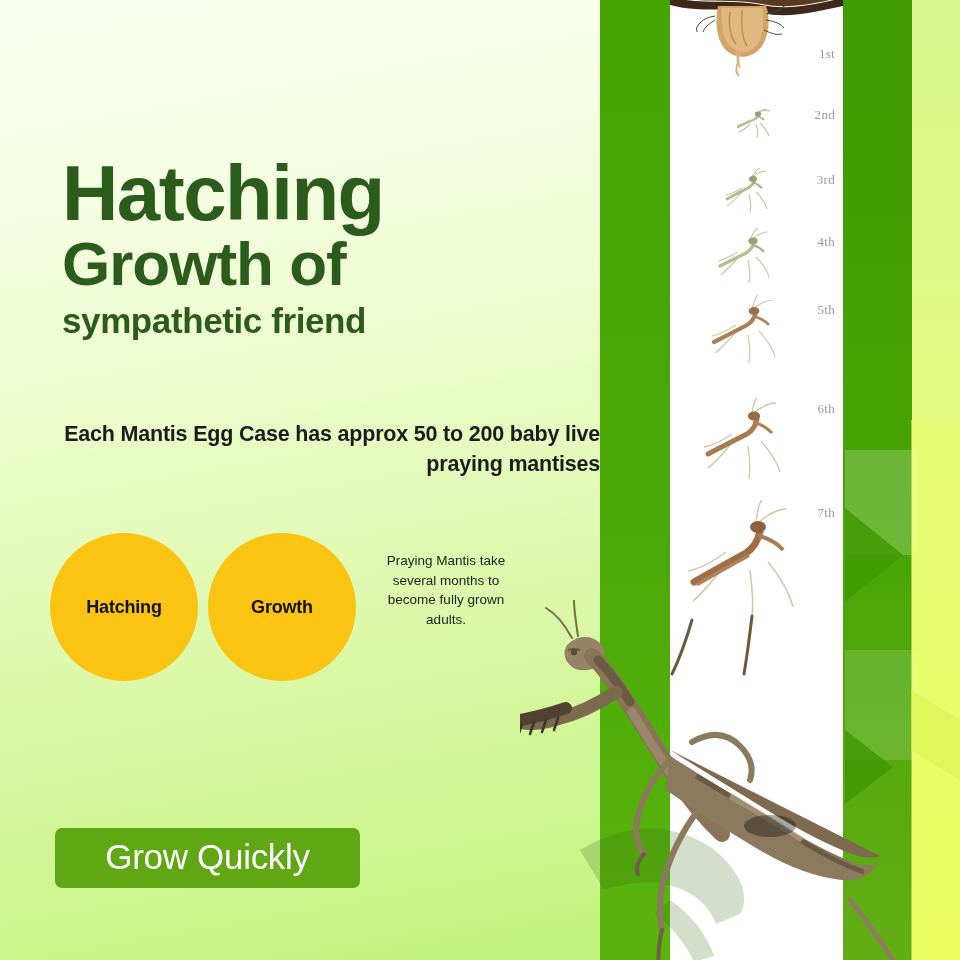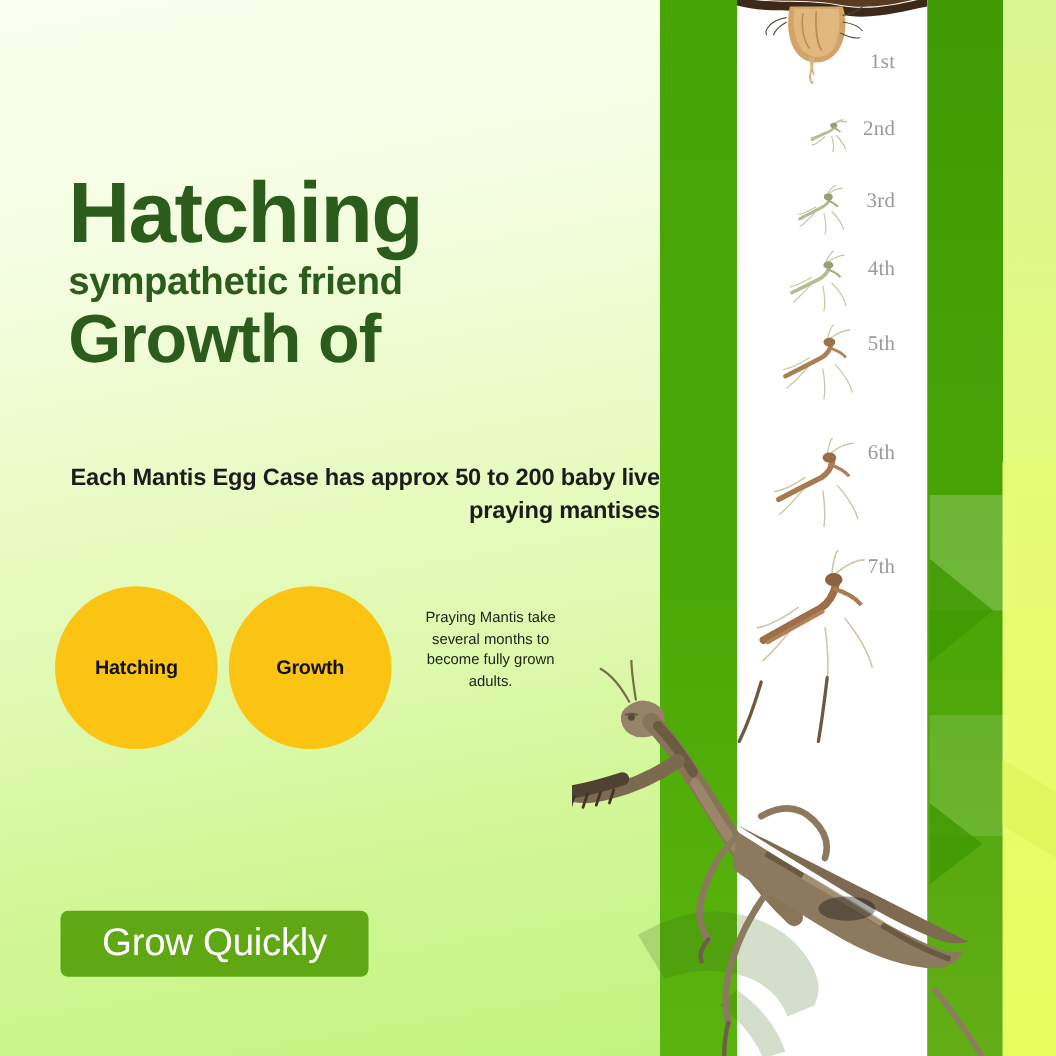--- a/index.html
+++ b/index.html
@@ -31,23 +31,23 @@
     position:absolute; left:845px; top:420px; width:115px; height:540px;
     pointer-events:none;
   }
 
   
   #instar-ladder {
     position:absolute; left:670px; top:0; width:173px; height:680px;
   }
   .instar-label {
     position:absolute;
-    right:29px;
+    right:8px;
     font-family:"Liberation Serif", serif;
-    font-size:19px;
+    font-size:13px;
     color:#9a9a9a;
     letter-spacing:.3px;
     margin-left:12px;
   }
   .nymph { position:absolute; }
 
   
   #headline { position:absolute; left:62px; top:158px; width:540px; }
   #title-line-1 {
     font-size:78px; font-weight:bold; line-height:.92;
@@ -85,21 +85,21 @@
     color:#20241c; text-align:center;
     padding:0 4px;
   }
   #stage-0 { left:0px; }
   #stage-1 { left:158px; }
   #stage-2 { left:322px; }
 
   
   #cta-button {
     position:absolute; left:55px; top:828px;
-    width:280px; height:60px;
+    width:305px; height:60px;
     background:#60a813;
     border:none; border-radius:7px;
     color:#ffffff;
     font-family:"Liberation Sans", sans-serif;
     font-size:35px;
     letter-spacing:-.3px;
     cursor:pointer;
     display:flex; align-items:center; justify-content:center;
     padding-bottom:3px;
   }
@@ -243,22 +243,22 @@
     <div class="instar-label" style="top:107px;text-align:center;">2nd</div>
     <div class="instar-label" style="top:172px;">3rd</div>
     <div class="instar-label" style="top:234px;">4th</div>
     <div class="instar-label" style="top:302px;">5th</div>
     <div class="instar-label" style="top:401px;">6th</div>
     <div class="instar-label" style="top:505px;">7th</div>
   </div>
 
   <div id="headline">
     <div id="title-line-1">Hatching</div>
+    <div id="title-line-2">Growth of</div>
     <div id="title-line-3">sympathetic friend</div>
-    <div id="title-line-2">Growth of</div>
   </div>
 
   <div id="subtitle">Each Mantis Egg Case has approx 50 to 200 baby live praying mantises</div>
 
   <div id="stages">
 
     <div class="stage" id="stage-0">
       <div class="stage-circle">
         <span class="stage-circle-label">Hatching</span>
       </div>

